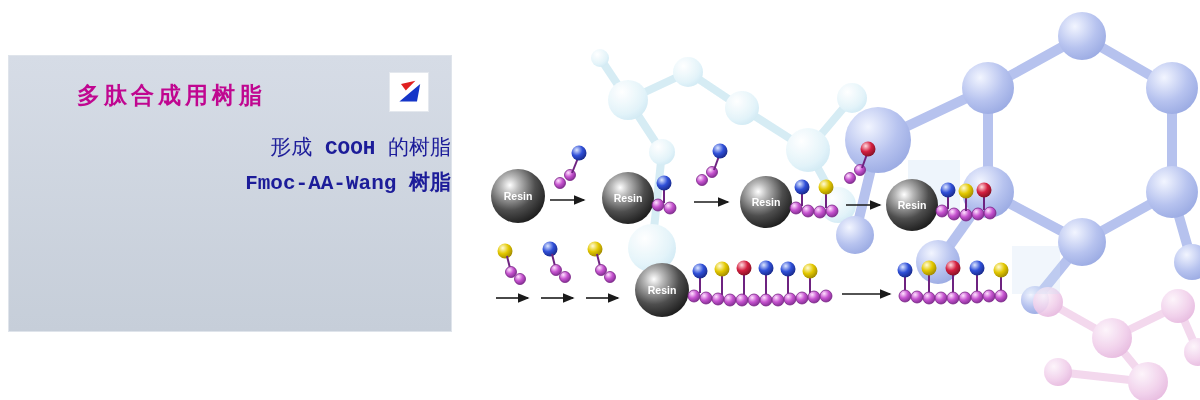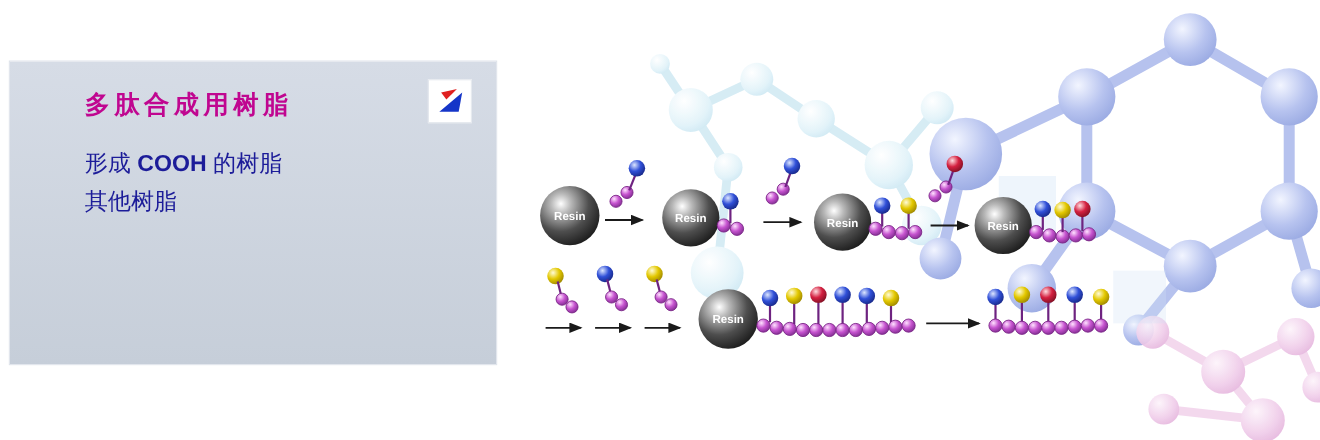--- a/index.html
+++ b/index.html
@@ -25,21 +25,22 @@
     font-weight: bold;
     letter-spacing: 4px;
     color: var(--title-color, #c00690);
     font-family: "DejaVu Sans", sans-serif;
   }
   .menu {
     margin: 20px 0 0 68px;
     font-size: 21px;
     line-height: 35px;
     color: var(--item-color, #1c1c99);
-    font-family: Liberation Sans, sans-serif;
+    font-family: Liberation Mono, monospace;
+    text-align: right;
   }
   .menu-item { white-space: pre; cursor: pointer; }
   .menu-item span { white-space: pre; }
   .menu-item .b { font-weight: bold; }
 
   .logo-box {
     position: absolute;
     right: 22px; top: 16px;
     width: 40px; height: 40px;
     background: #ffffff;
@@ -323,21 +324,21 @@
       <circle cx="977" cy="268" r="7.5" fill="url(#gBlue)"></circle>
       <circle cx="1001" cy="270" r="7.5" fill="url(#gYellow)"></circle>
     </g>
   </g>
 </svg>
 
 <div class="panel">
   <div class="panel-title">多肽合成用树脂</div>
   <div class="menu">
       <div class="menu-item"><span>形成 </span><span class="b">COOH</span><span> 的树脂</span></div>
-      <div class="menu-item"><span>其他树脂</span></div>
+      <div class="menu-item"><span class="b">Fmoc-AA-Wang</span><span class="b"> 树脂</span></div>
     </div>
   <div class="logo-box">
     <svg width="32" height="32" viewBox="0 0 40 40">
       <path d="M10 10 L28 6 L16 18 Z" fill="#e02020"></path>
       <path d="M8 32 L34 10 L30 32 Z" fill="#1535c8"></path>
     </svg>
   </div>
 </div>
 
 </body></html>

